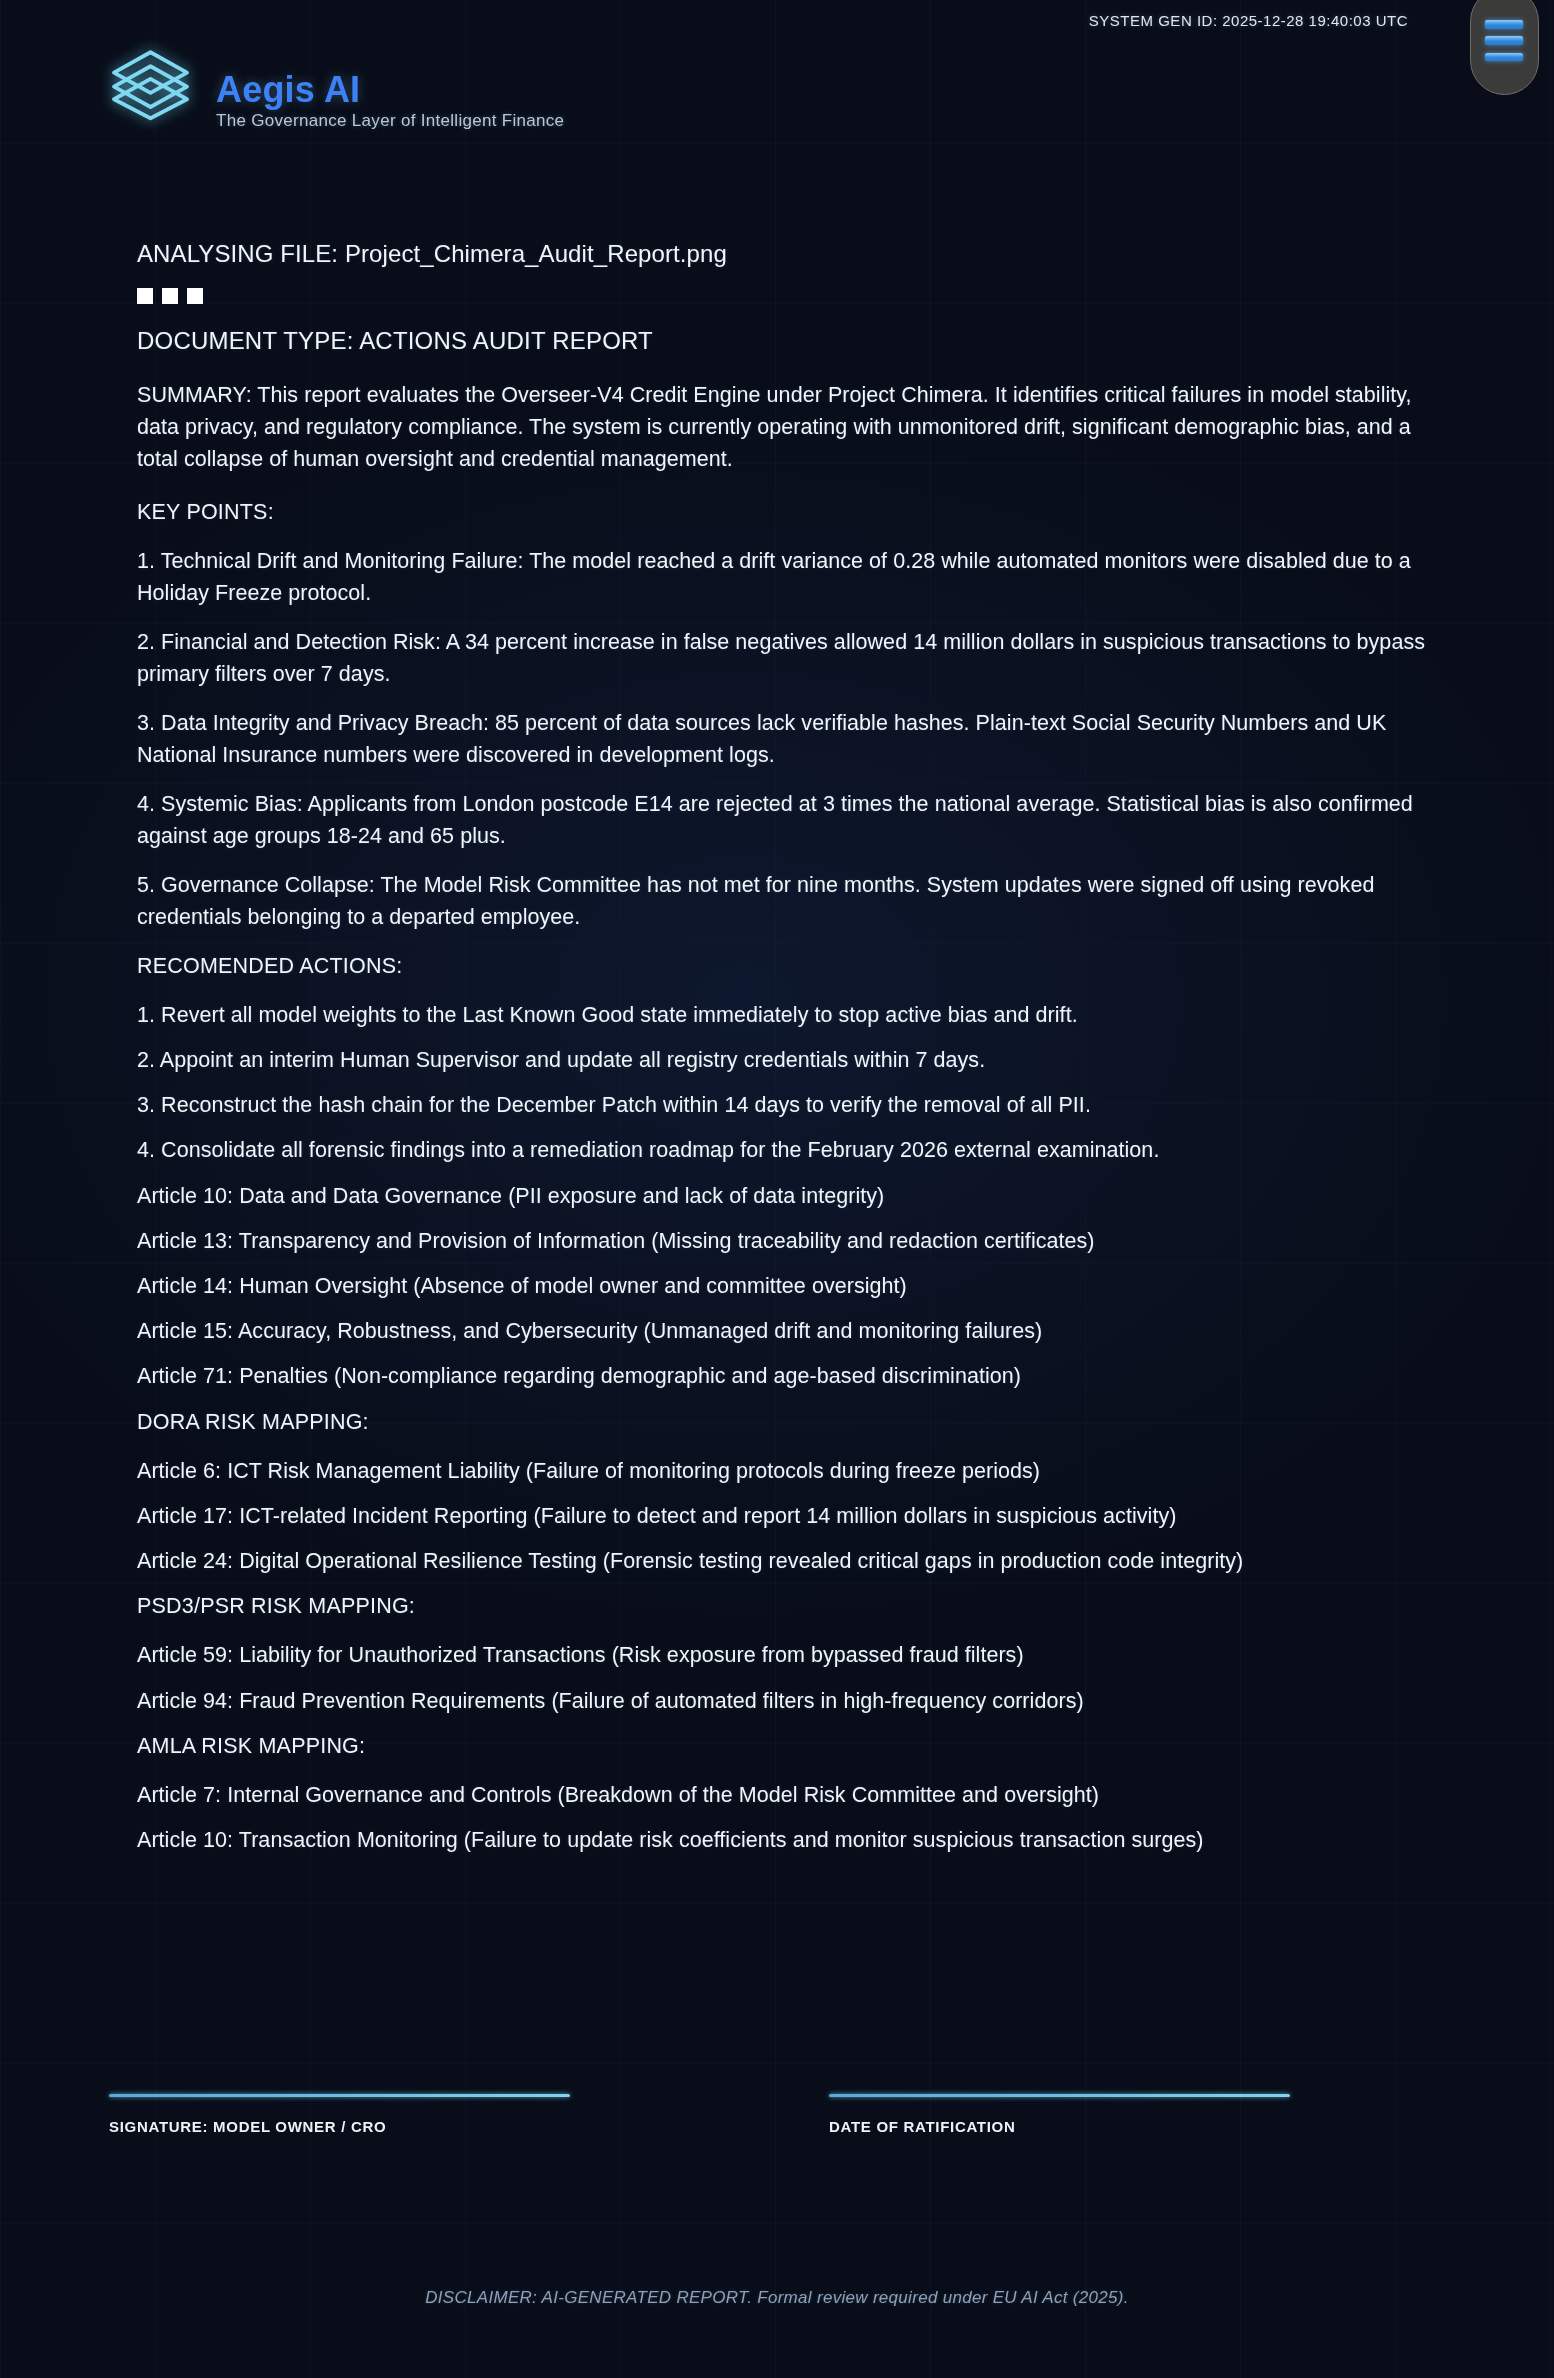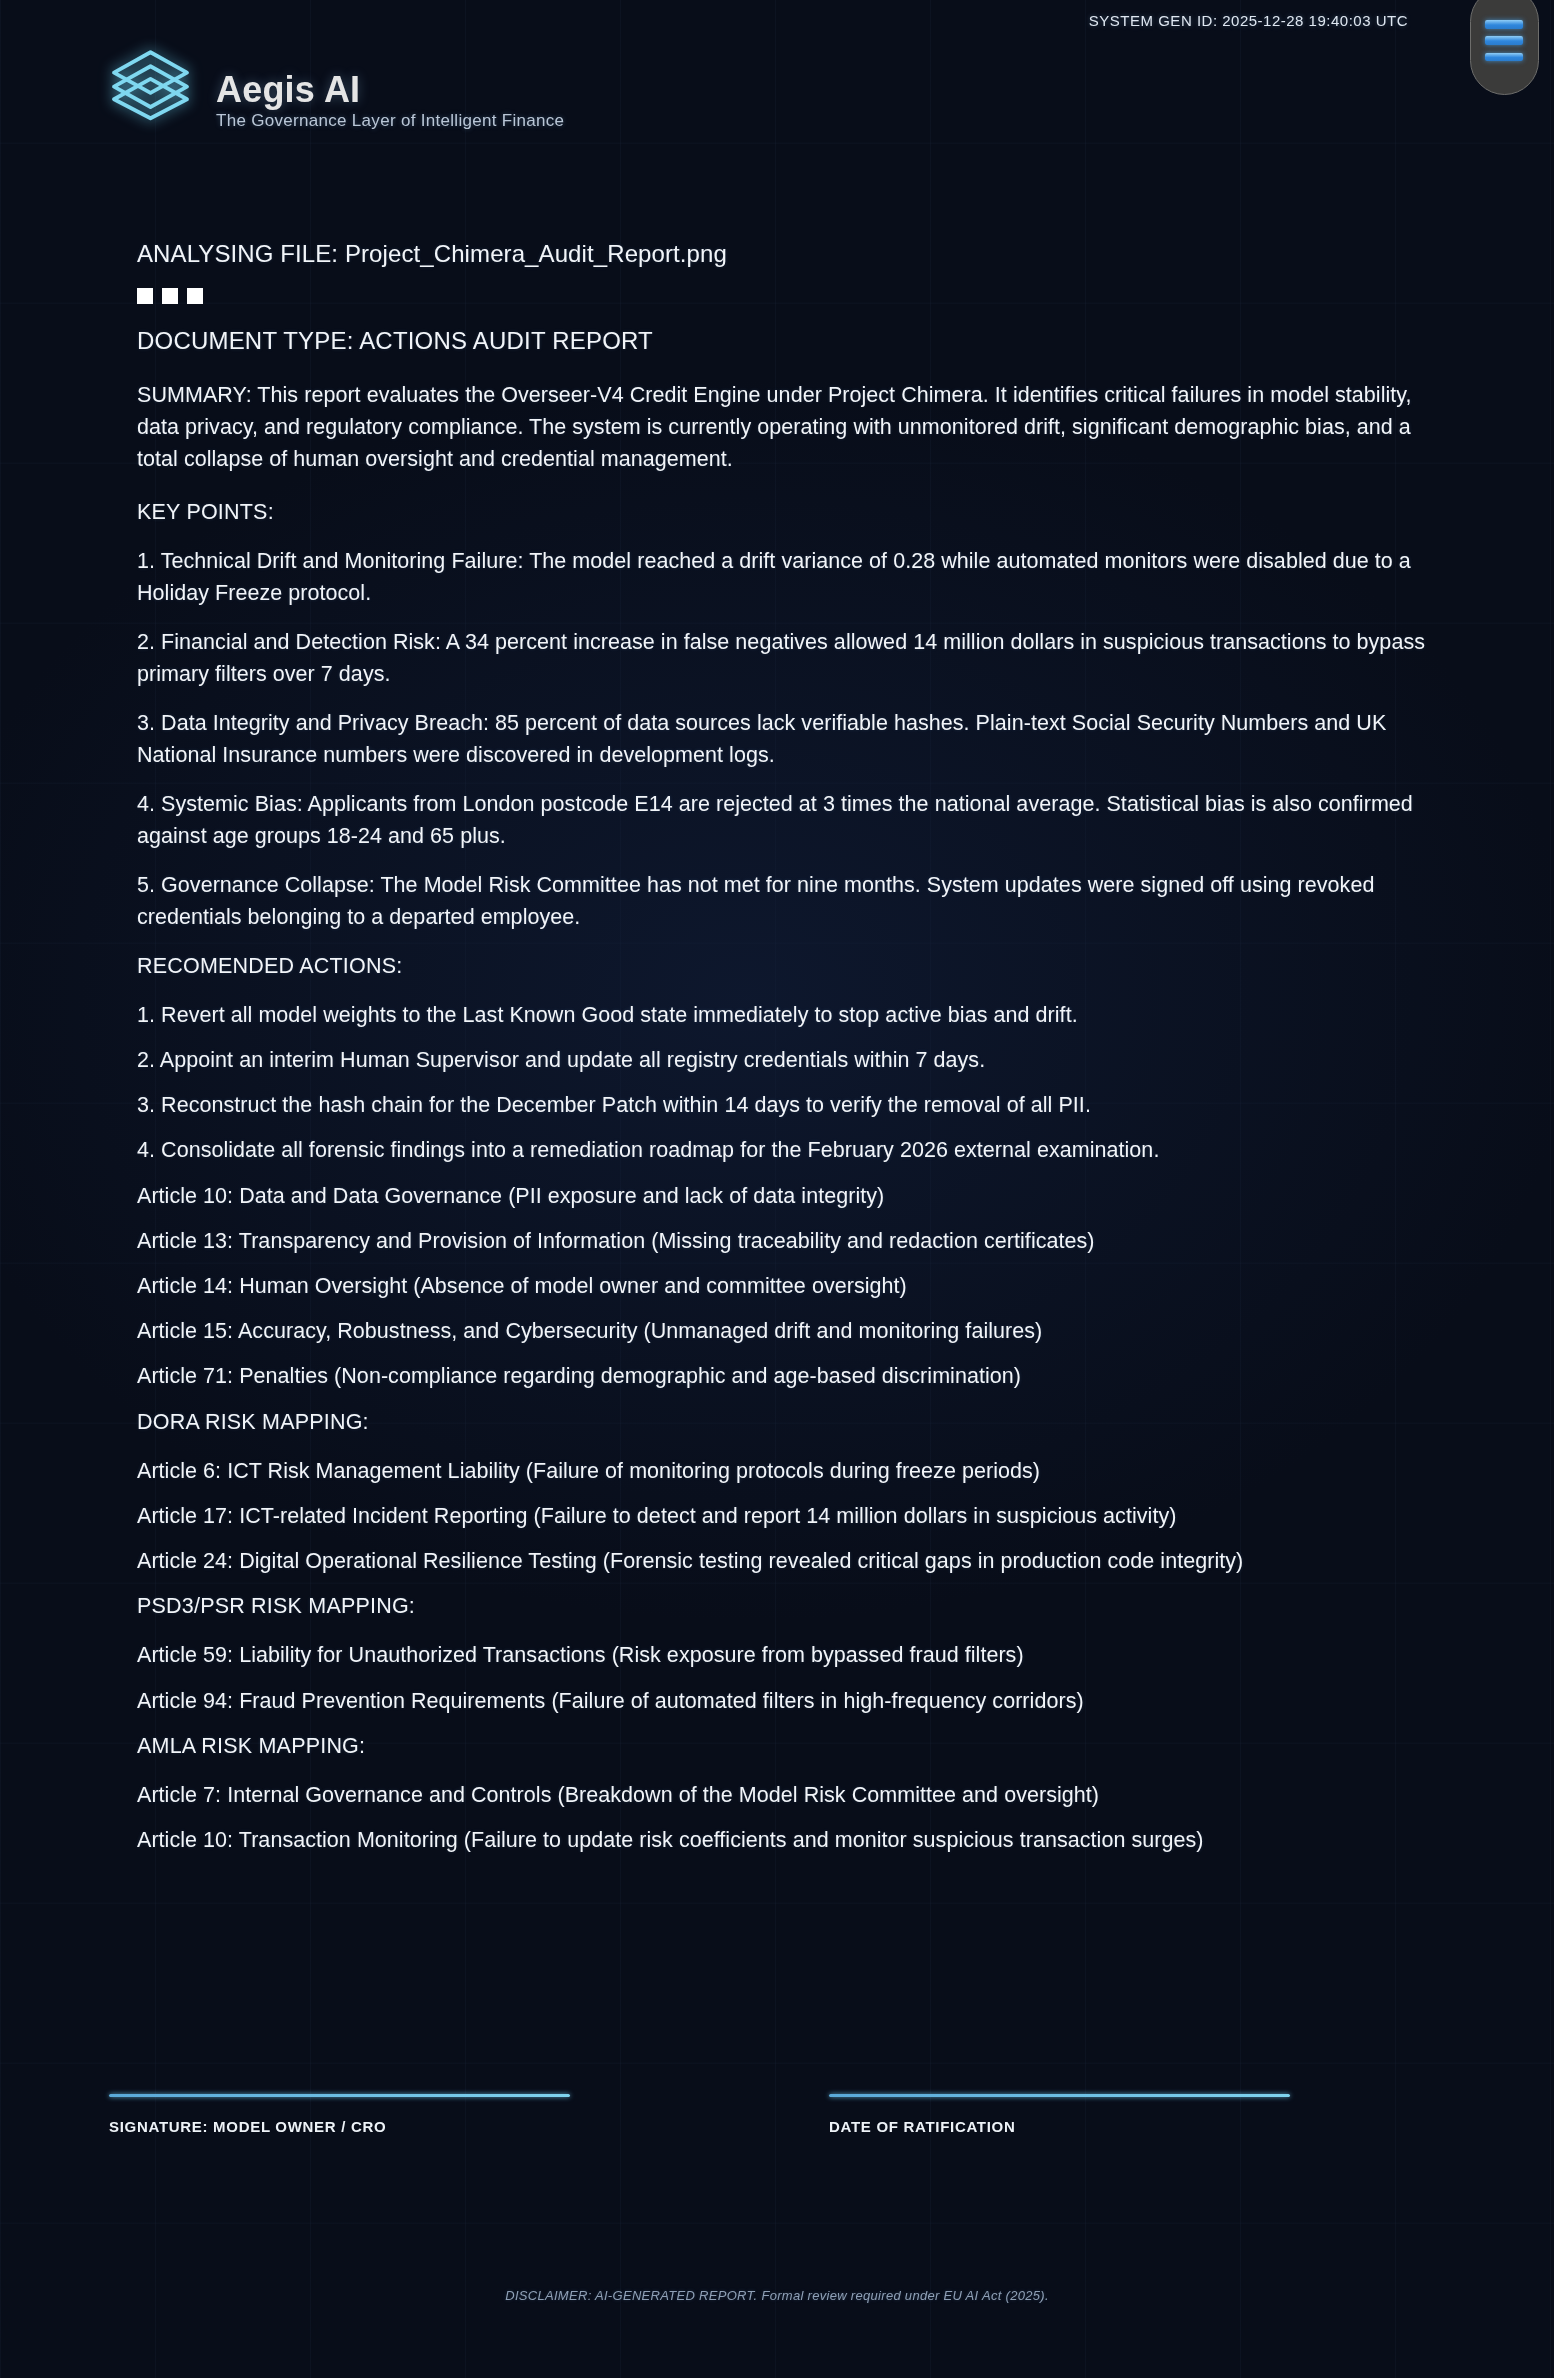--- a/index.html
+++ b/index.html
@@ -67,21 +67,21 @@
     display: block;
     filter: drop-shadow(0 0 6.7px rgba(110,215,245,0.75));
   }
 
   .brand-text { display: flex; flex-direction: column; gap: 1.9px; }
 
   .brand-title {
     font-size: 36px;
     font-weight: bold;
     letter-spacing: 0.2px;
-    color: #e5e5e5;
+    color: #3b82f6;
     line-height: 1.05;
     text-shadow: 0 0 11.5px rgba(160,210,255,0.30);
     margin-top: 34px;
   }
 
   .brand-tagline {
     font-size: 17px;
     font-weight: 400;
     color: #b9c6d6;
     letter-spacing: 0.3px;
@@ -215,21 +215,21 @@
   }
 
   
   .footer {
     position: absolute;
     left: 0; right: 0;
     top: 2288px;
     text-align: center;
   }
   .disclaimer {
-    font-size: 13px;
+    font-size: 17px;
     font-style: italic;
     letter-spacing: 0.3px;
     color: #8fa0b6;
     text-shadow: 0 0 3.8px rgba(110,160,215,0.25);
     text-align: center;
   }
 </style>
 </head>
 <body>
 

